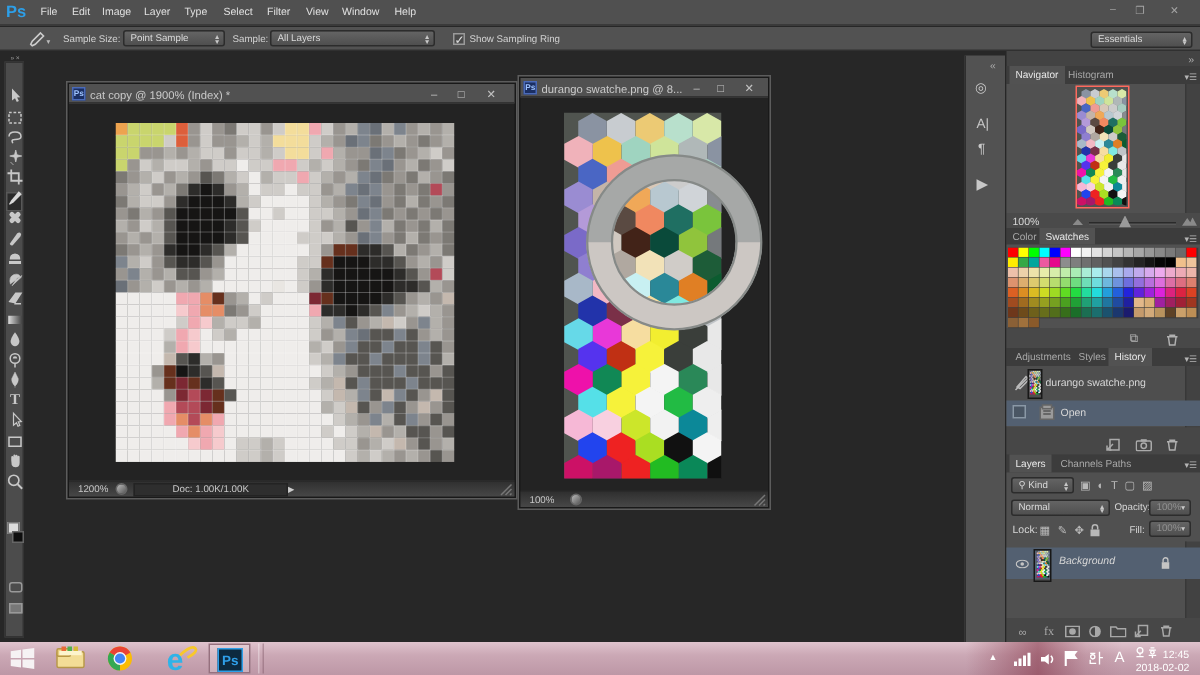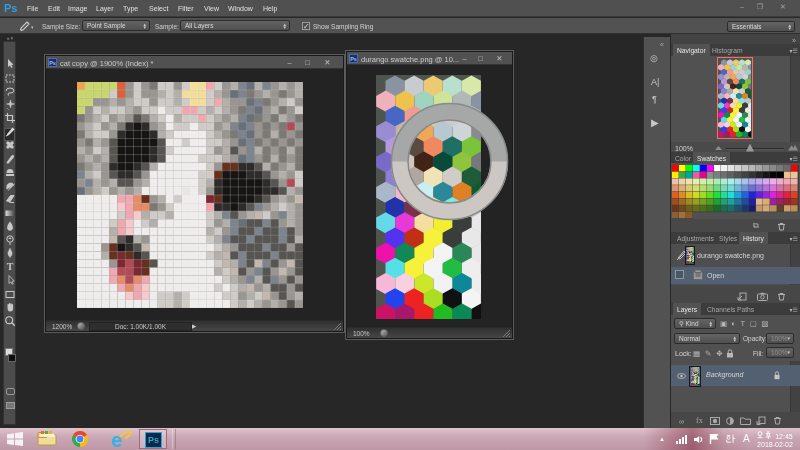--- a/index.html
+++ b/index.html
@@ -1008,21 +1008,21 @@
       <span class="abs" style="left:146px;top:1.5px;color:#ccc;font-size:5.5px">▶</span>
       <svg class="abs" style="right:1px;top:1px" width="9" height="9">
             <path d="M8 1 L1 8 M8 4 L4 8 M8 7 L7 8" stroke="#777" stroke-width="1"></path>
           </svg>
     </div>
   </div>
 
   <div class="pswin" style="left:346px;top:17px;width:167px;height:288px">
     <div class="titlebar">
       <span class="psicon">Ps</span>
-      <span class="titletext">durango swatche.png @ 10...</span>
+      <span class="titletext">durango swatche.png @ 8...</span>
       <span class="wbtn" style="right:40px">–</span>
       <span class="wbtn" style="right:24px">□</span>
       <span class="wbtn" style="right:5px">✕</span>
     </div>
     <div class="abs" style="left:29px;top:23px"><svg width="105" height="244" viewBox="0 0 105 244">
             <rect width="105" height="244" fill="#50544f"></rect>
             <path d="M19.0 0.4 L28.5 5.7 L28.5 16.3 L19.0 21.6 L9.5 16.3 L9.5 5.7 Z" fill="#8a93a2"></path>
             <path d="M38.1 0.4 L47.6 5.7 L47.6 16.3 L38.1 21.6 L28.6 16.3 L28.6 5.7 Z" fill="#c8ccd0"></path>
             <path d="M57.2 0.4 L66.7 5.7 L66.7 16.3 L57.2 21.6 L47.7 16.3 L47.7 5.7 Z" fill="#ecca74"></path>
             <path d="M76.3 0.4 L85.8 5.7 L85.8 16.3 L76.3 21.6 L66.8 16.3 L66.8 5.7 Z" fill="#b8e0cc"></path>

